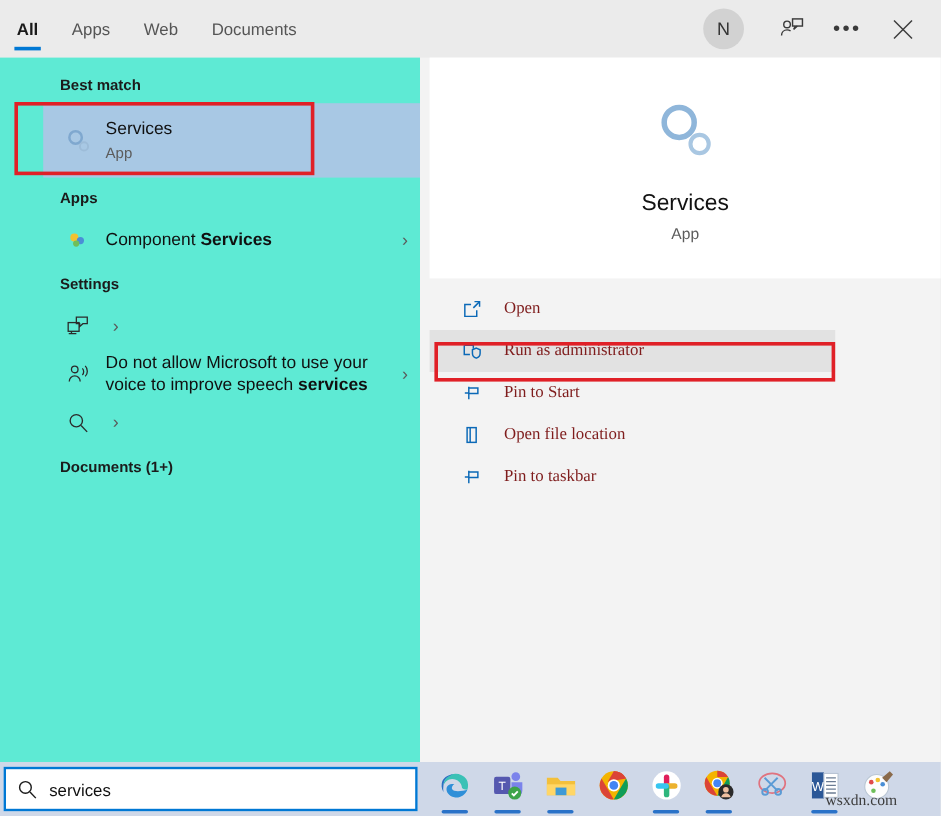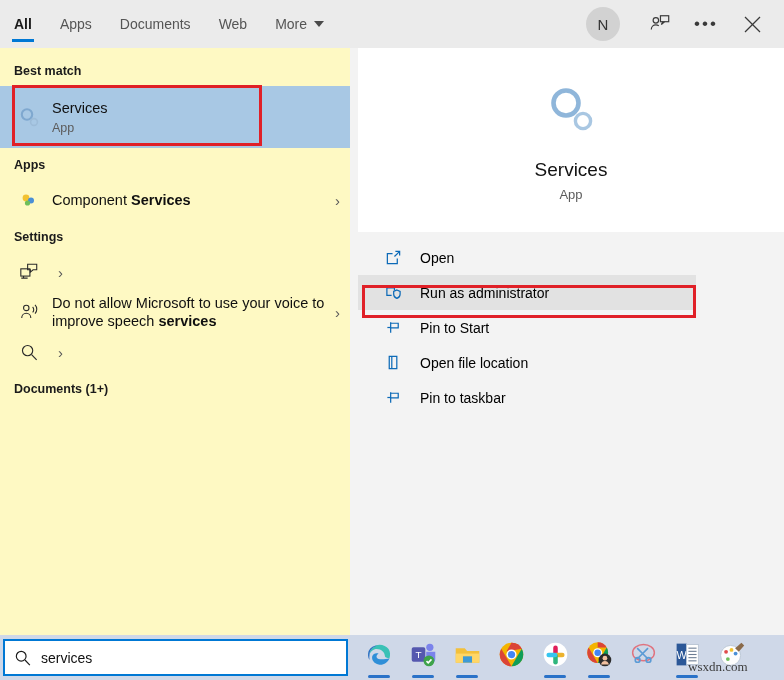--- a/index.html
+++ b/index.html
@@ -63,23 +63,24 @@
     display: flex; align-items: center; justify-content: center;
     color: #3a3a3a;
   }
   .dots { letter-spacing: 2px; font-size: 17px; color: #3a3a3a; }
 
   
   .body { flex: 1; display: flex; min-height: 0; }
 
   .left-col {
     width: 350px; flex: 0 0 350px;
-    background: #fef9c3;
+    background: #5eead4;
     position: relative;
     padding-top: 6px;
+    padding-left: 36px;
   }
   .right-col {
     flex: 1; background: #f3f3f3;
     position: relative;
   }
 
   
   .group-title {
     font-size: 12.5px; font-weight: bold; color: #1b1b1b;
     padding: 10px 0 8px 14px;
@@ -113,22 +114,23 @@
   .preview-title { font-size: 19px; color: #121212; margin-top: 14px; }
   .preview-sub { font-size: 13px; color: #5c5c5c; margin-top: 6px; }
 
   .actions {
     position: absolute; left: 8px; top: 192px;
     width: 426px;
   }
   .action {
     display: flex; align-items: center;
     height: 35px; padding-left: 22px;
-    font-size: 14px; color: #000000;
+    font-size: 14px; color: #7f1d1d;
     cursor: default;
+    font-family: Liberation Serif, serif;
   }
   .action.hover { background: #e2e2e2; width: 338px; }
   .action-ico {
     width: 26px; flex: 0 0 26px;
     display: flex; align-items: center; justify-content: center;
     margin-right: 14px; color: #0b69b7;
   }
 
   
   .redbox {
@@ -172,28 +174,24 @@
 
     <div class="header">
       <div class="tabs">
         <div class="tab active">
           <span>All</span>
         </div>
         <div class="tab">
           <span>Apps</span>
         </div>
         <div class="tab">
+          <span>Web</span>
+        </div>
+        <div class="tab">
           <span>Documents</span>
-        </div>
-        <div class="tab">
-          <span>Web</span>
-        </div>
-        <div class="tab">
-          <span>More</span>
-          <span class="caret"></span>
         </div>
       </div>
 
       <div class="header-right">
         <div class="avatar">
           <span>N</span>
         </div>
         <div class="hicon">
           <svg width="22" height="22" viewBox="0 0 24 24" fill="none" stroke="#3a3a3a" stroke-width="1.3">
             <circle cx="7.5" cy="8" r="3"></circle>

